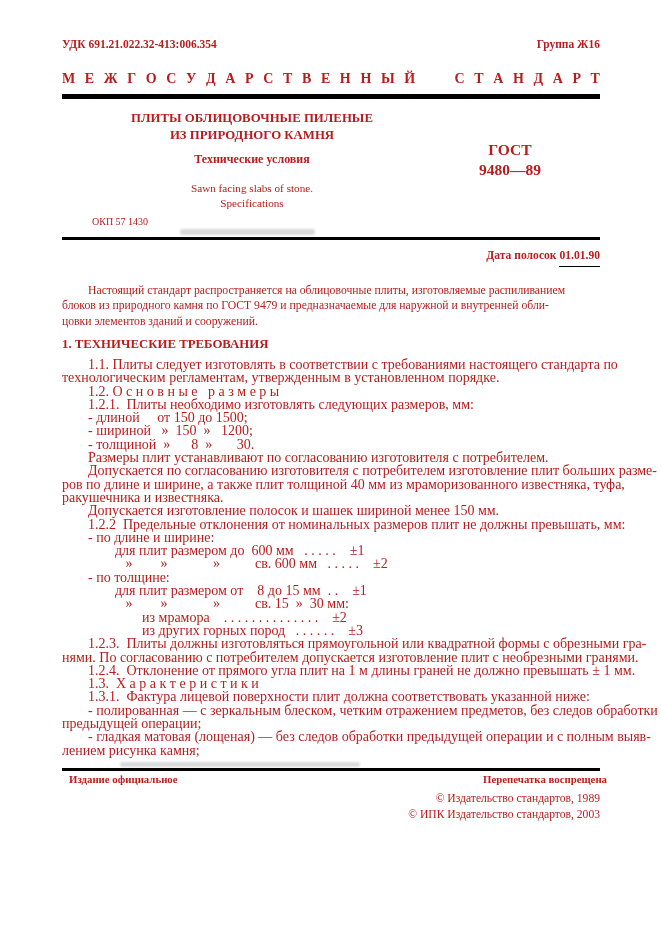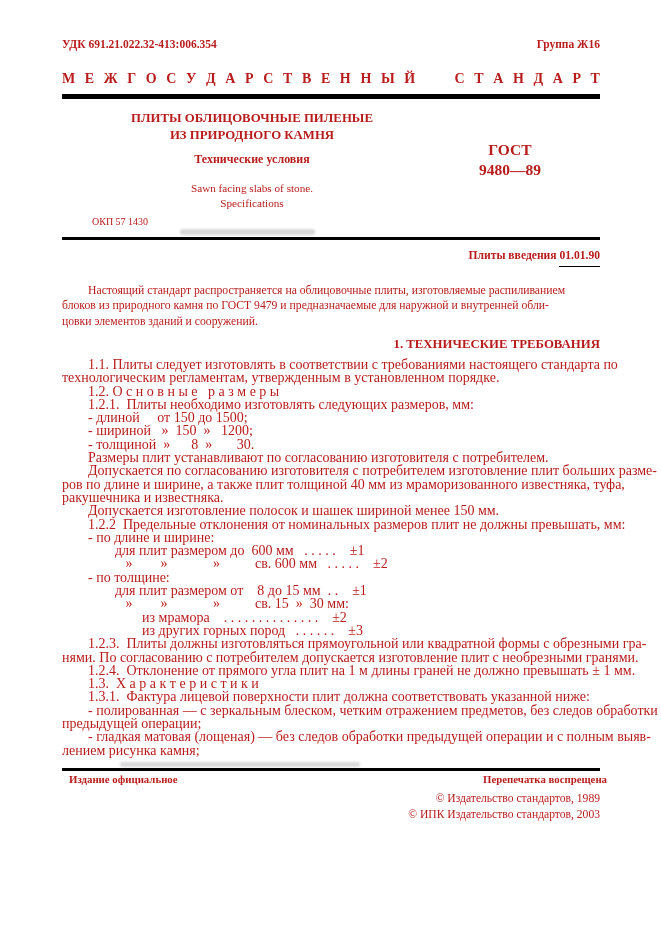--- a/index.html
+++ b/index.html
@@ -38,21 +38,21 @@
   .artifact { background: #d9d9d9; filter: blur(1px); border-radius: 2px; }
   .artifact1 { top: 229px; left: 180px; width: 135px; height: 6px; }
   .rule2 { top: 237px; height: 3px; }
   .date-row {
     top: 249px; left: 62px; width: 538px; text-align: right;
     font-weight: bold; font-size: 11.6px;
   }
   .date-value { border-bottom: 1.5px solid #000; padding-bottom: 4px; font-family: Liberation Serif, serif; }
   .intro { top: 283px; left: 62px; width: 540px; font-size: 11.7px; line-height: 15.4px; }
   .sec-heading {
-    top: 337px; left: 62px; width: 538px; text-align: right;
+    top: 337px; left: 62px; width: 538px; text-align: left;
     font-weight: bold; font-size: 12.8px;
   }
   .body-text { top: 358px; left: 62px; width: 560px; font-size: 14px; line-height: 13.3px; }
   .bl { white-space: pre; }
   .i  { padding-left: 26px; }
   .n  { padding-left: 0; }
   .s1 { padding-left: 53px; }
   .s2 { padding-left: 80px; }
   .artifact2 { top: 762px; left: 120px; width: 240px; height: 5px; }
   .footer-rule { top: 768px; height: 3px; }
@@ -121,21 +121,21 @@
     <div>ГОСТ</div>
     <div>9480—89</div>
   </div>
 
   <div class="abs okp">ОКП  57 1430</div>
 
   <div class="abs artifact artifact1"></div>
   <div class="abs rule rule2"></div>
 
   <div class="abs date-row">
-    <span>Плиты введения </span><span class="date-value">01.01.90</span>
+    <span>Дата полосок </span><span class="date-value">01.01.90</span>
   </div>
 
   <div class="abs intro">
     <div class="bl i">Настоящий стандарт распространяется на облицовочные плиты, изготовляемые распиливанием</div>
     <div class="bl n">блоков из природного камня по ГОСТ 9479 и предназначаемые для наружной и внутренней обли-</div>
     <div class="bl n">цовки элементов зданий и сооружений.</div>
   </div>
 
   <div class="abs sec-heading">1.  ТЕХНИЧЕСКИЕ ТРЕБОВАНИЯ</div>
 

